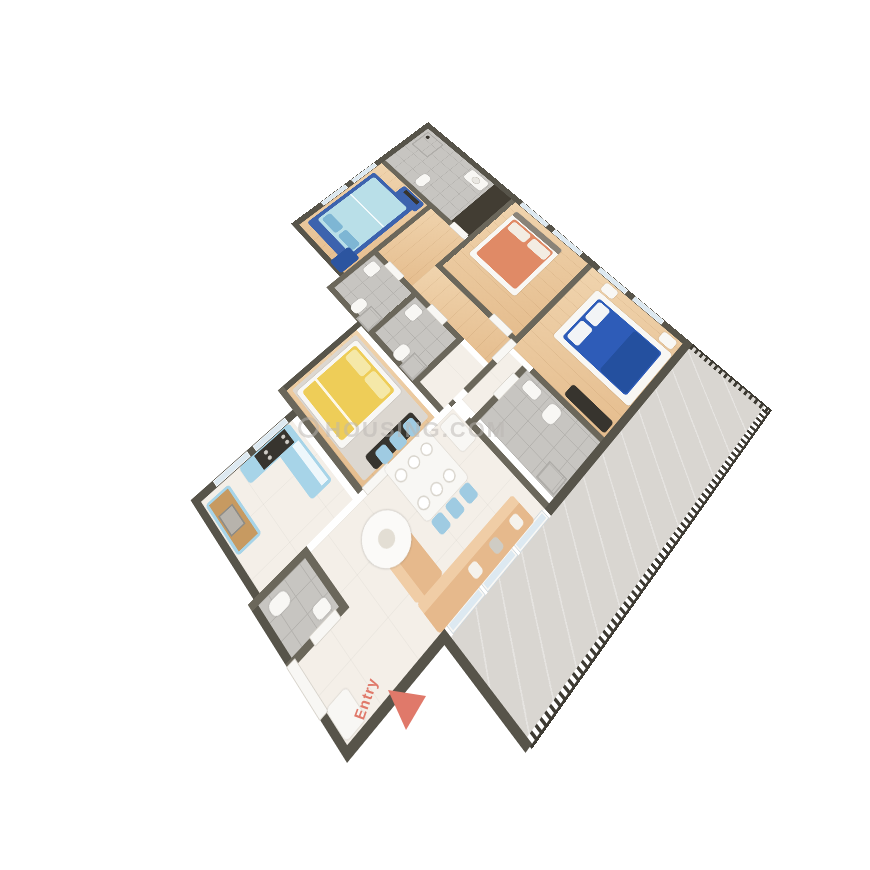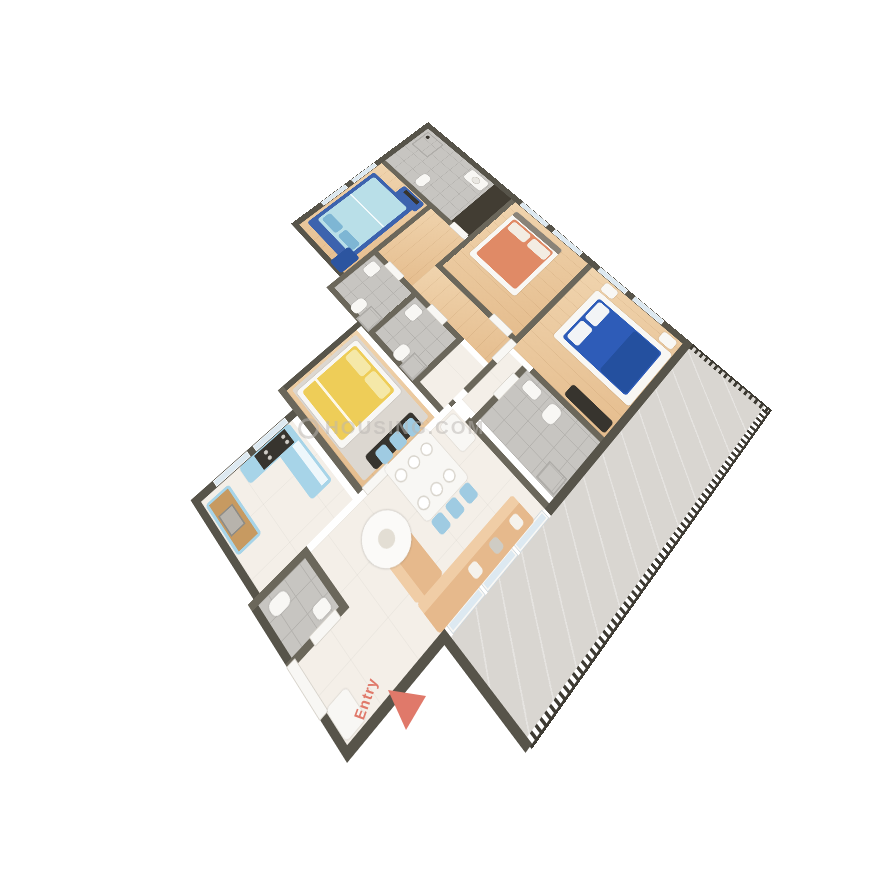--- a/index.html
+++ b/index.html
@@ -32,22 +32,22 @@
   .win{background:var(--window);border:1px solid #fbfdfe;box-sizing:border-box;}
   .door{background:var(--white);border:1px solid #d8d4cc;box-sizing:border-box;border-radius:1px;}
   .slide{background:var(--white);border:1px solid #cfd8de;box-sizing:border-box;}
   .slide .glass{position:absolute;left:2px;top:2px;right:2px;bottom:2px;background:var(--window);}
   
   .furn{border-radius:5px;}
   .whitef{background:var(--white);box-shadow:0 0 2px rgba(0,0,0,.25);}
   .darkf{background:var(--dark);}
   .round{border-radius:50%;}
   
-  #watermark{position:absolute;left:298px;top:417px;display:flex;align-items:center;gap:6px;
-     color:var(--watermark);opacity:.5;font-weight:bold;font-size:19px;letter-spacing:2px;}
+  #watermark{position:absolute;left:298px;top:417px;display:flex;gap:6px;
+     color:var(--watermark);opacity:.5;font-weight:bold;font-size:22px;letter-spacing:2px;}
   #watermark .wm-ring{width:15px;height:15px;border:3px solid var(--watermark);border-radius:50%;}
   #entry-group{position:absolute;left:330px;top:660px;width:120px;height:100px;}
   #entry-label{position:absolute;left:14px;top:30px;color:var(--entry);font-weight:bold;
      font-size:15px;transform:rotate(-70deg);letter-spacing:1px;}
   svg{display:block;}
 </style>
 </head>
 <body>
 
 <div id="app">

